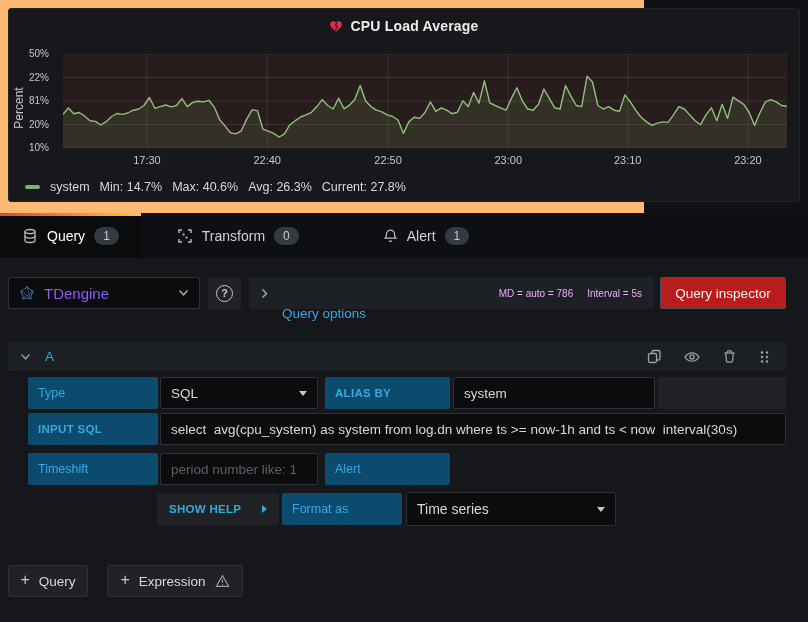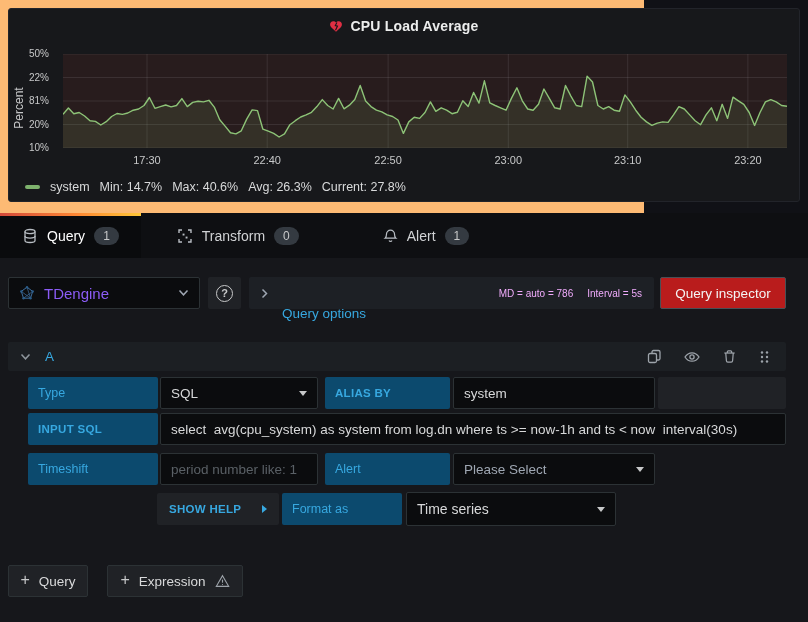--- a/index.html
+++ b/index.html
@@ -272,24 +272,20 @@
   </div>
   <input class="cell f-input" style="left: 453px; top: 119px; width: 202px;" value="system">
   <div class="cell filler" style="left:658px; top:119px; width:128px;"></div>
 
   <div class="cell f-label upper" style="left:28px; top:155px; width:130px;">INPUT SQL</div>
   <input class="cell f-input" style="left: 160px; top: 155px; width: 626px;" value="select  avg(cpu_system) as system from log.dn where ts &gt;= now-1h and ts &lt; now  interval(30s)">
 
   <div class="cell f-label" style="left:28px; top:195px; width:130px;">Timeshift</div>
   <input class="cell f-input" style="left: 160px; top: 195px; width: 158px;" placeholder="period number like: 1">
   <div class="cell f-label" style="left:325px; top:195px; width:125px;">Alert</div>
-  <div class="cell f-select placeholder" style="left:453px; top:195px; width:202px;">
-    <span class="sel-text">Please Select</span>
-    <span class="caret-down"></span>
-  </div>
 
   <div class="cell f-btn" style="left:157px; top:235px; width:122px;">
     <span>SHOW HELP</span>
       <span class="caret-right"></span>
   </div>
   <div class="cell f-label" style="left:282px; top:235px; width:120px;">Format as</div>
   <div class="cell f-select" style="left:406px; top:234px; width:210px; height:34px; font-size:14px;">
     <span class="sel-text">Time series</span>
     <span class="caret-down"></span>
   </div>

